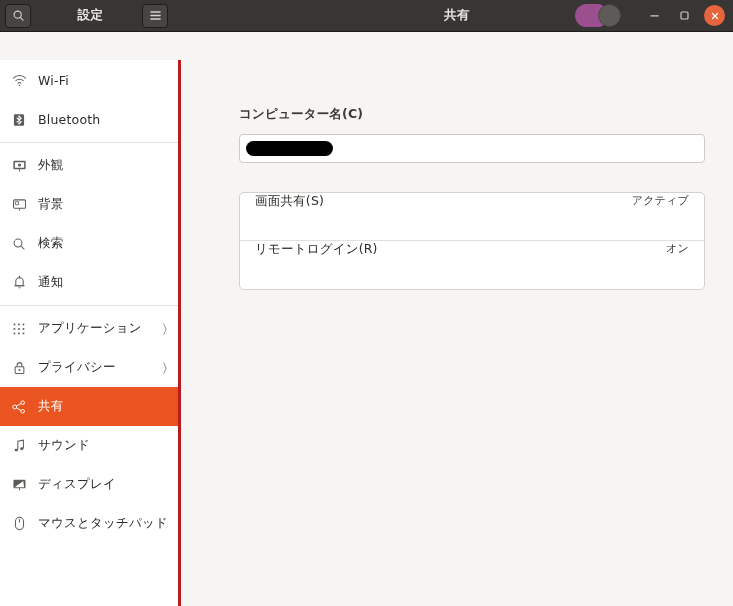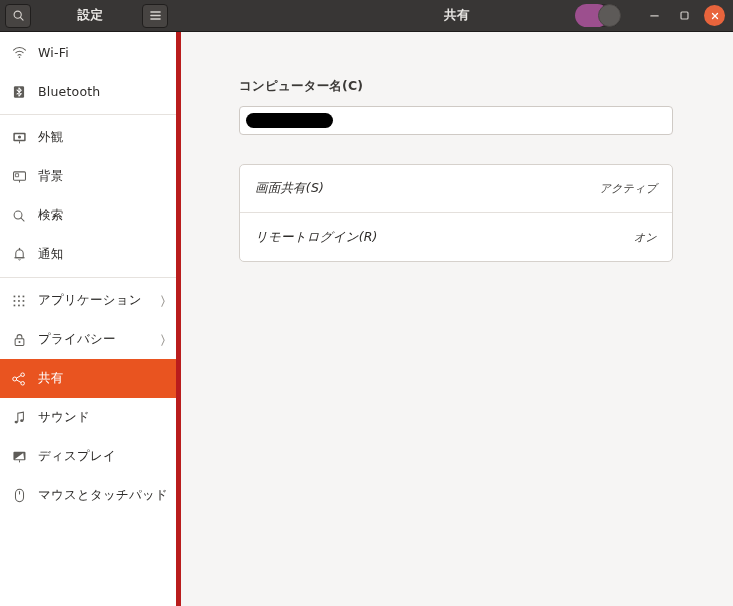--- a/index.html
+++ b/index.html
@@ -14,20 +14,21 @@
     background: #f6f5f4;
     -webkit-font-smoothing: antialiased;
   }
   .window {
     position: relative;
     width: 733px;
     height: 606px;
     display: flex;
     flex-direction: column;
     background: #f6f5f4;
+    gap: 28px;
   }
 
   
   .titlebar {
     height: 32px;
     min-height: 32px;
     background: #2f2c2b;
     display: flex;
     align-items: center;
     position: relative;
@@ -138,21 +139,21 @@
     flex: 1;
     display: flex;
     min-height: 0;
   }
 
   
   .sidebar {
     width: 181px;
     min-width: 181px;
     background: #ffffff;
-    border-right: 5px solid #b91c1c;
+    border-right: 3px solid #b91c1c;
     box-sizing: border-box;
     overflow: hidden;
     padding-top: 1px;
   }
   .nav-item {
     height: 39px;
     display: flex;
     align-items: center;
     padding: 0 11px 0 8px;
     box-sizing: border-box;
@@ -191,21 +192,21 @@
   }
 
   
   .content {
     flex: 1;
     background: #f6f5f4;
     overflow: hidden;
     position: relative;
   }
   .content-inner {
-    padding: 46px 60px 0 58px;
+    padding: 46px 28px 0 58px;
   }
   .field-label {
     font-size: 12.5px;
     font-weight: bold;
     color: #3b3936;
     margin-bottom: 11px;
     letter-spacing: .2px;
   }
   .entry {
     height: 29px;
@@ -226,26 +227,24 @@
   .card {
     margin-top: 29px;
     background: #ffffff;
     border: 1px solid #d6d1cc;
     border-radius: 5px;
     overflow: hidden;
   }
   .card-row {
     height: 48px;
     display: flex;
-    align-items: center;
     justify-content: space-between;
     padding: 0 15px;
     box-sizing: border-box;
     border-bottom: 1px solid #e4e0dc;
-    font-style: italic;
   }
   .card-row:last-child { border-bottom: none; }
   .card-row .row-label {
     font-size: 12.5px;
     color: #2e2c2a;
     letter-spacing: .2px;
   }
   .card-row .row-value {
     font-size: 11px;
     color: #3b3936;

